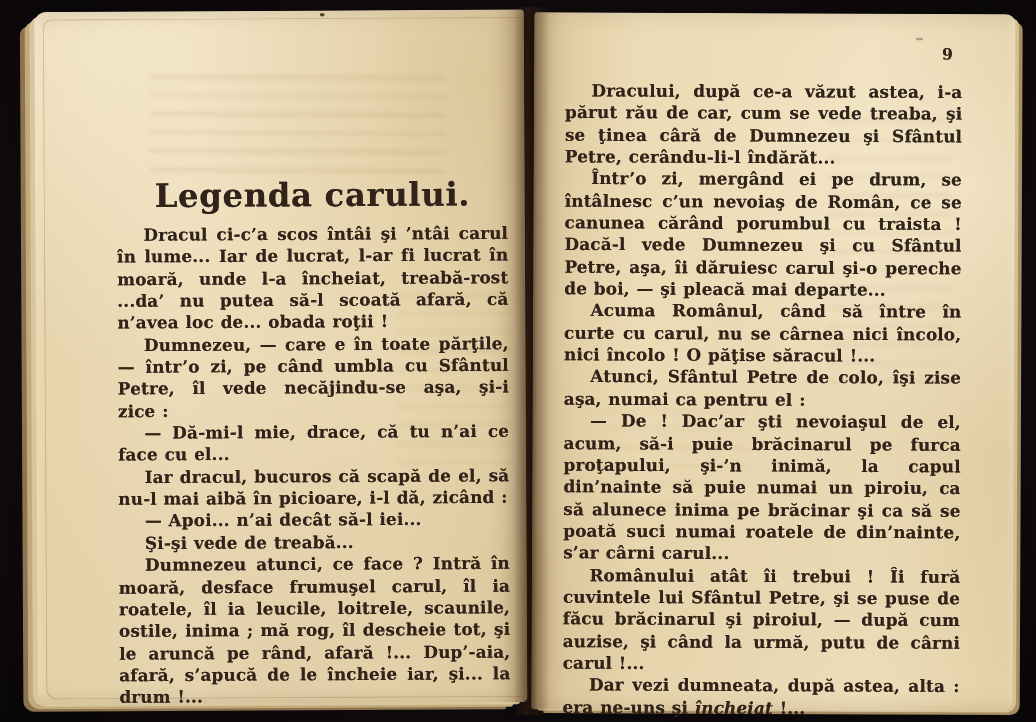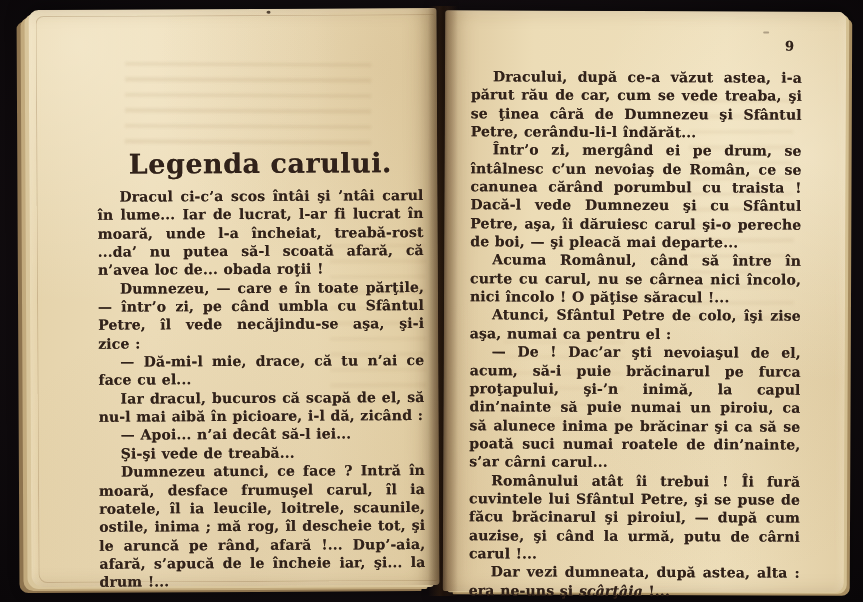--- a/index.html
+++ b/index.html
@@ -121,19 +121,19 @@
     <div class="bleed bleed-right-low"></div>
     <div class="speck speck-b"></div>
     <div class="content-right">
       <div class="page-num">9</div>
       <p class="body-par">Dracului, după ce-a văzut astea, i-a părut rău de car, cum se vede treaba, şi se ţinea câră de Dumnezeu şi Sfântul Petre, cerându-li-l îndărăt...</p>
       <p class="body-par">Într’o zi, mergând ei pe drum, se întâlnesc c’un nevoiaş de Român, ce se canunea cărând porumbul cu traista&nbsp;! Dacă-l vede Dumnezeu şi cu Sfântul Petre, aşa, îi dăruiesc carul şi-o pereche de boi, — şi pleacă mai departe...</p>
       <p class="body-par">Acuma Românul, când să între în curte cu carul, nu se cârnea nici încolo, nici încolo&nbsp;! O păţise săracul&nbsp;!...</p>
       <p class="body-par">Atunci, Sfântul Petre de colo, îşi zise aşa, numai ca pentru el&nbsp;:</p>
       <p class="body-par">— De&nbsp;! Dac’ar şti nevoiaşul de el, acum, să-i puie brăcinarul pe furca proţapului, şi-’n inimă, la capul din’nainte să puie numai un piroiu, ca să alunece inima pe brăcinar şi ca să se poată suci numai roatele de din’nainte, s’ar cârni carul...</p>
       <p class="body-par">Românului atât îi trebui&nbsp;! Îi fură cuvintele lui Sfântul Petre, şi se puse de făcu brăcinarul şi piroiul, — după cum auzise, şi când la urmă, putu de cârni carul&nbsp;!...</p>
-      <p class="body-par"><span>Dar vezi dumneata, după astea, alta&nbsp;: era ne-uns şi </span><i class="it">scârţâia</i><span>&nbsp;!...</span></p>
+      <p class="body-par"><span>Dar vezi dumneata, după astea, alta&nbsp;: era ne-uns şi </span><i class="it">încheiat</i><span>&nbsp;!...</span></p>
     </div>
   </div>
 
   <div class="gutter"></div>
 
 </div>
 
 </body></html>

